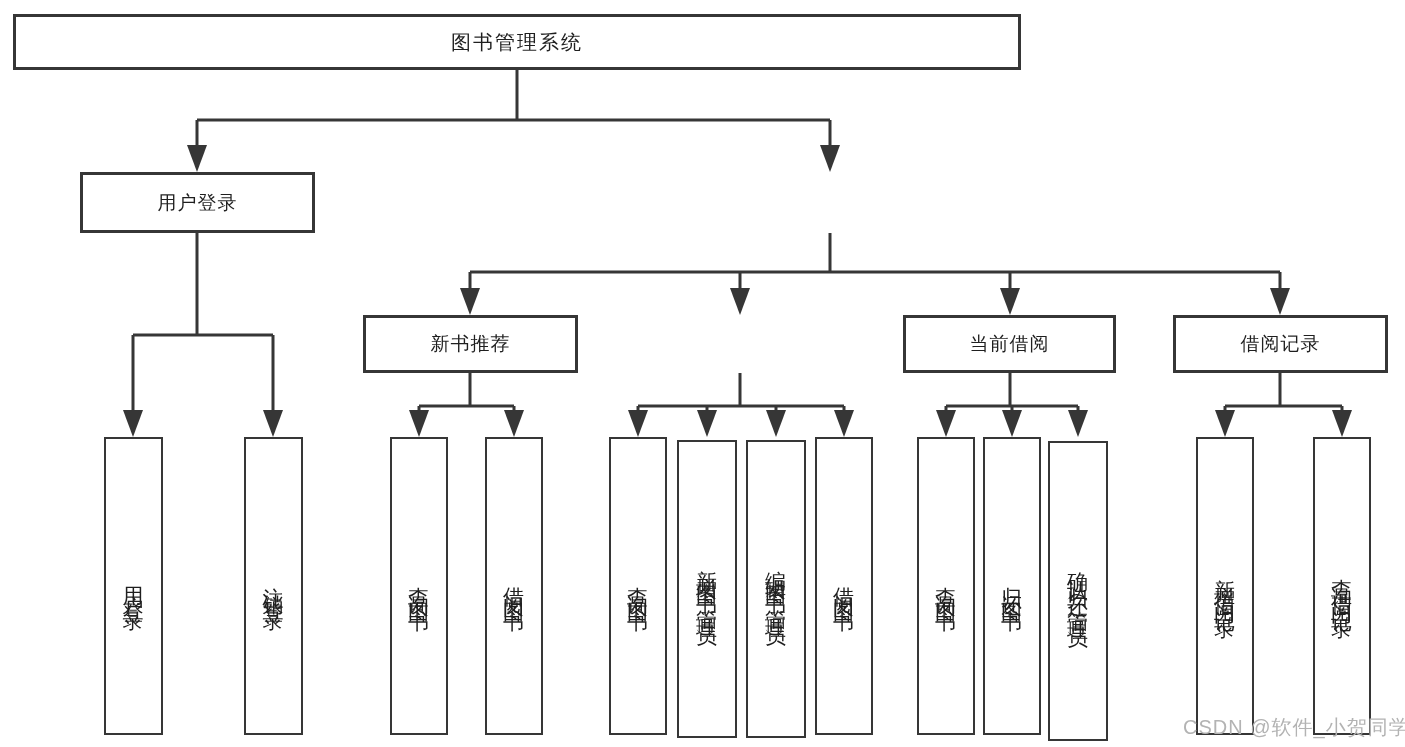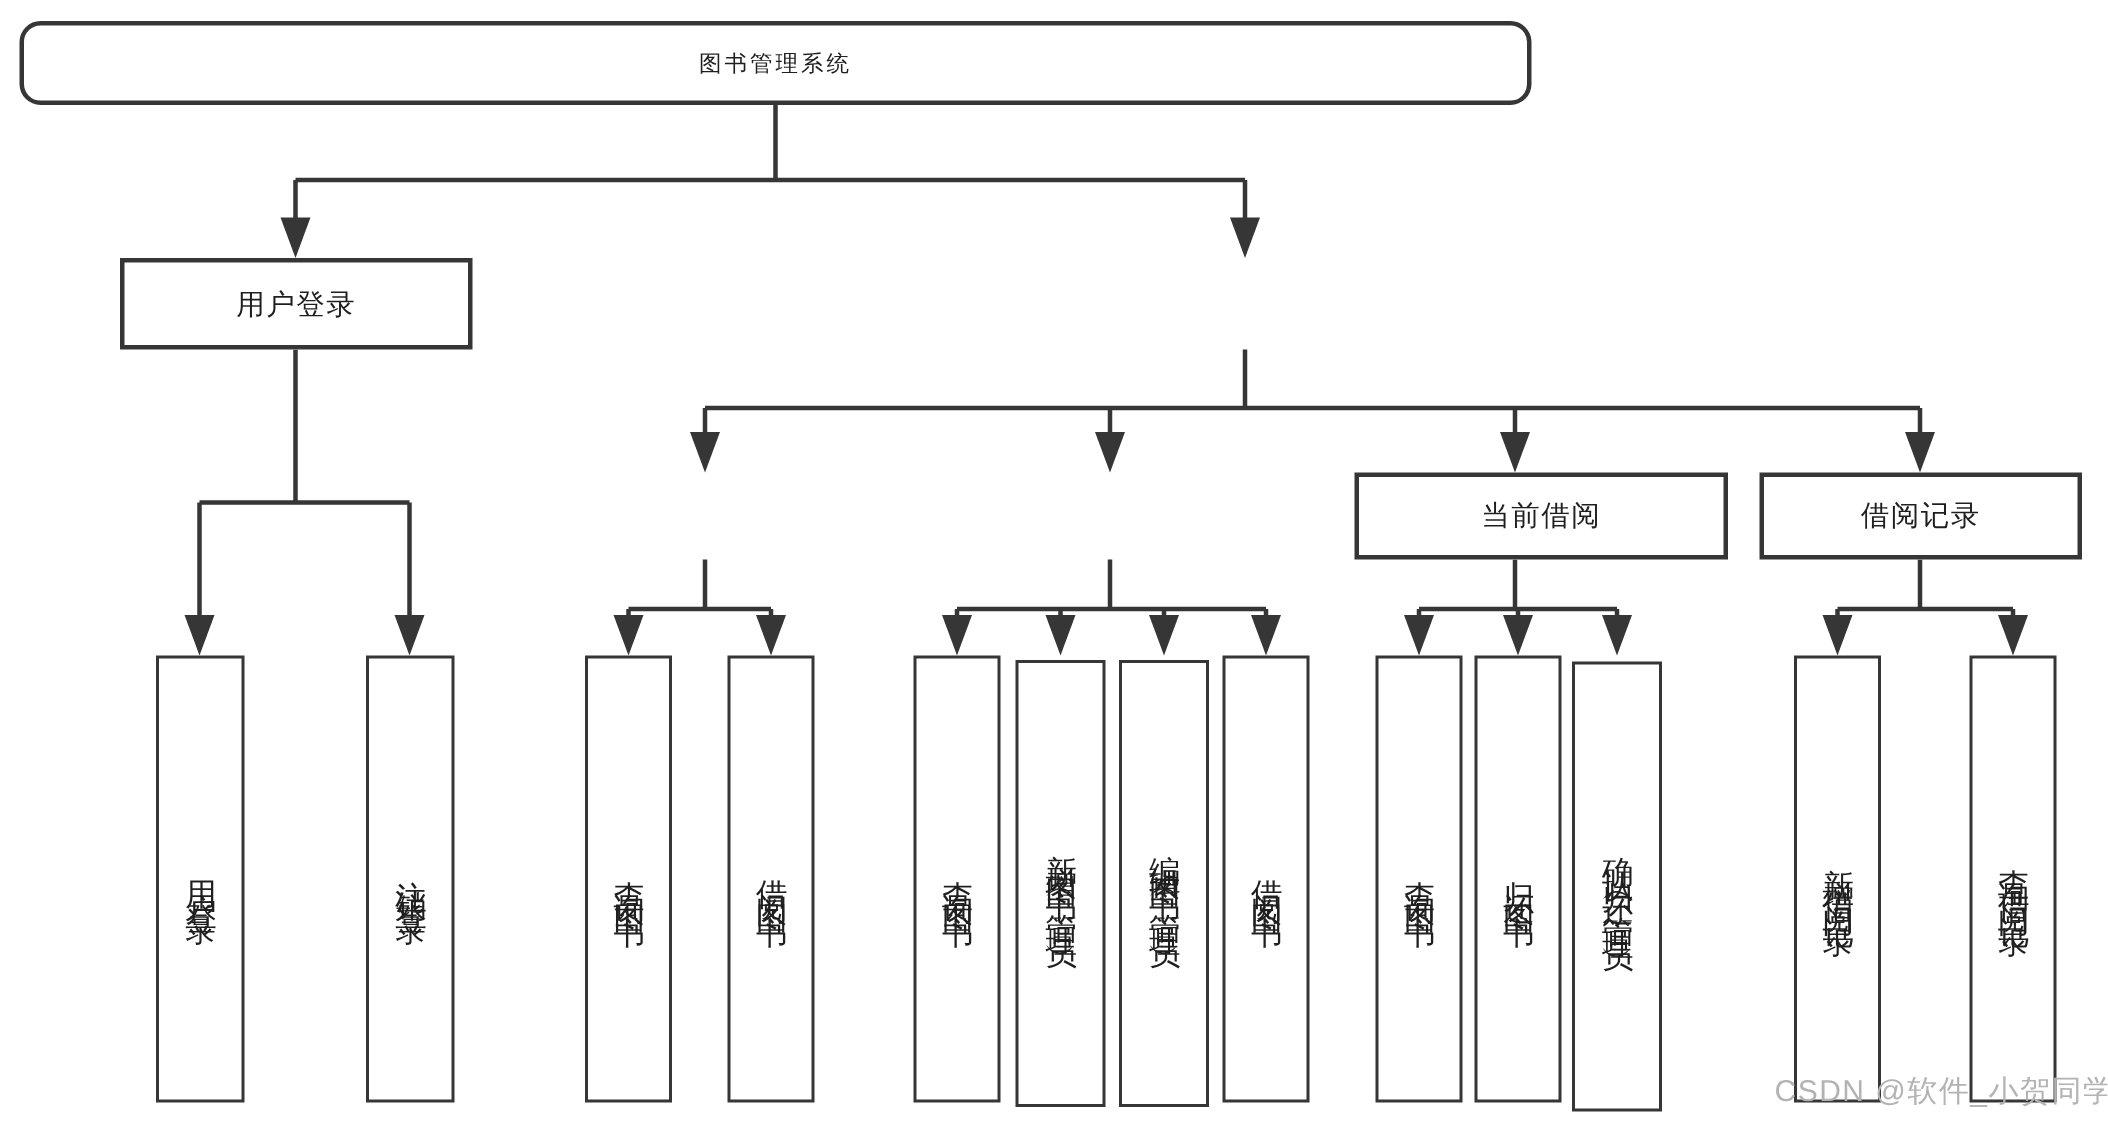--- a/index.html
+++ b/index.html
@@ -31,23 +31,22 @@
     justify-content: center;
     color: #1f1f1f;
     z-index: 1;
   }
   .h-node {
     font-size: 19px;
     letter-spacing: 1px;
     white-space: nowrap;
   }
   .root-node {
-    font-size: 15px;
+    font-size: 20px;
     letter-spacing: 2px;
-    border-radius: 14px;
   }
   .v-node {
     border-width: 2.5px;
   }
   .v-node .vtext {
     writing-mode: vertical-rl;
     text-orientation: mixed;
     font-size: 21px;
     letter-spacing: 8px;
     line-height: 1;
@@ -101,21 +100,24 @@
   </svg>
 
   <div class="node h-node root-node" style="left:13px; top:14px; width:1008px; height:56px;">
     <span>图书管理系统</span>
   </div>
 
   <div class="node h-node" style="left:80px; top:172px; width:235px; height:61px;">
     <span>用户登录</span>
   </div>
 
-  <div class="node h-node" style="left:903px; top:315px; width:249px; height:58px;">
+  <div class="node h-node" style="left:363px; top:315px; width:215px; height:58px;">
+    <span>新书推荐</span>
+  </div>
+  <div class="node h-node" style="left:903px; top:315px; width:213px; height:58px;">
     <span>当前借阅</span>
   </div>
   <div class="node h-node" style="left:1173px; top:315px; width:215px; height:58px;">
     <span>借阅记录</span>
   </div>
 
   <div class="node v-node" style="left:104px; top:437px; width:59px; height:298px;">
     <span class="vtext">用户登录</span>
   </div>
   <div class="node v-node" style="left:244px; top:437px; width:59px; height:298px;">

